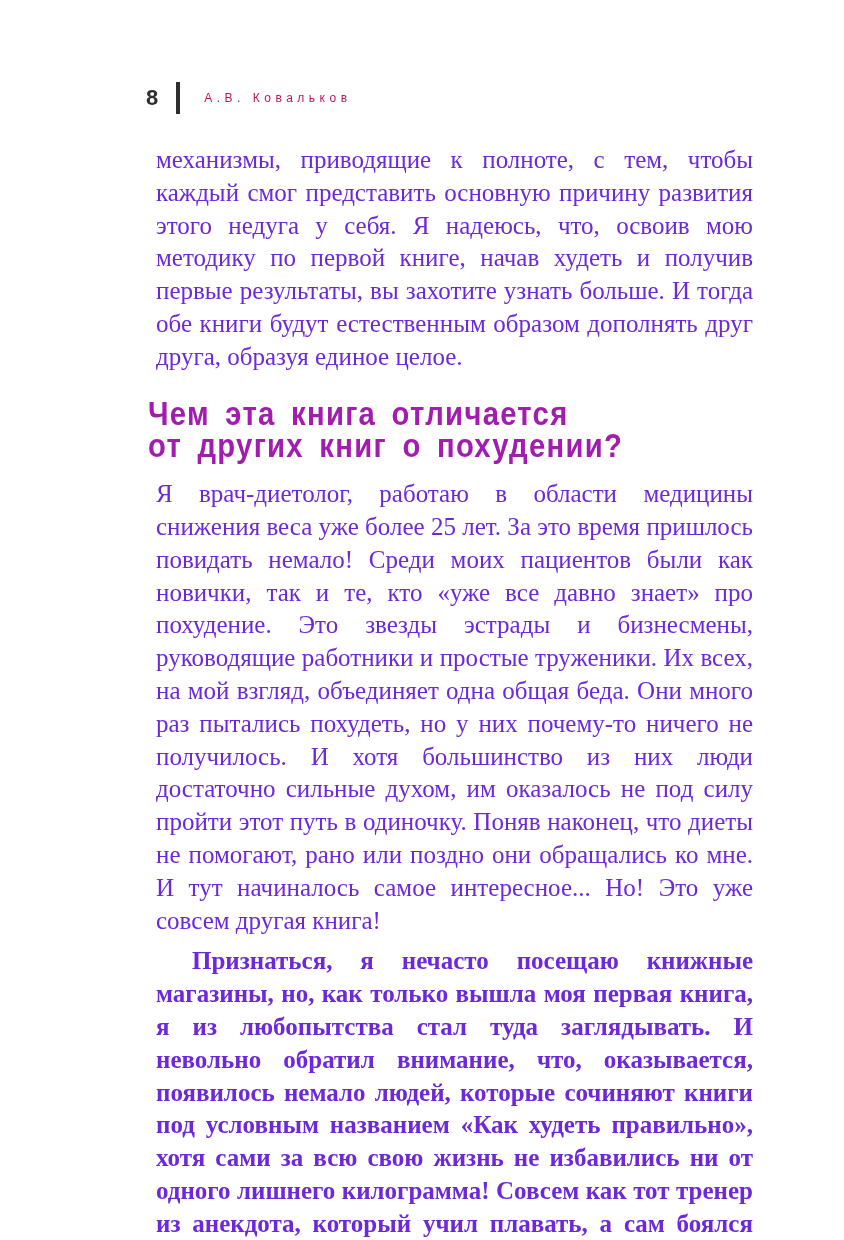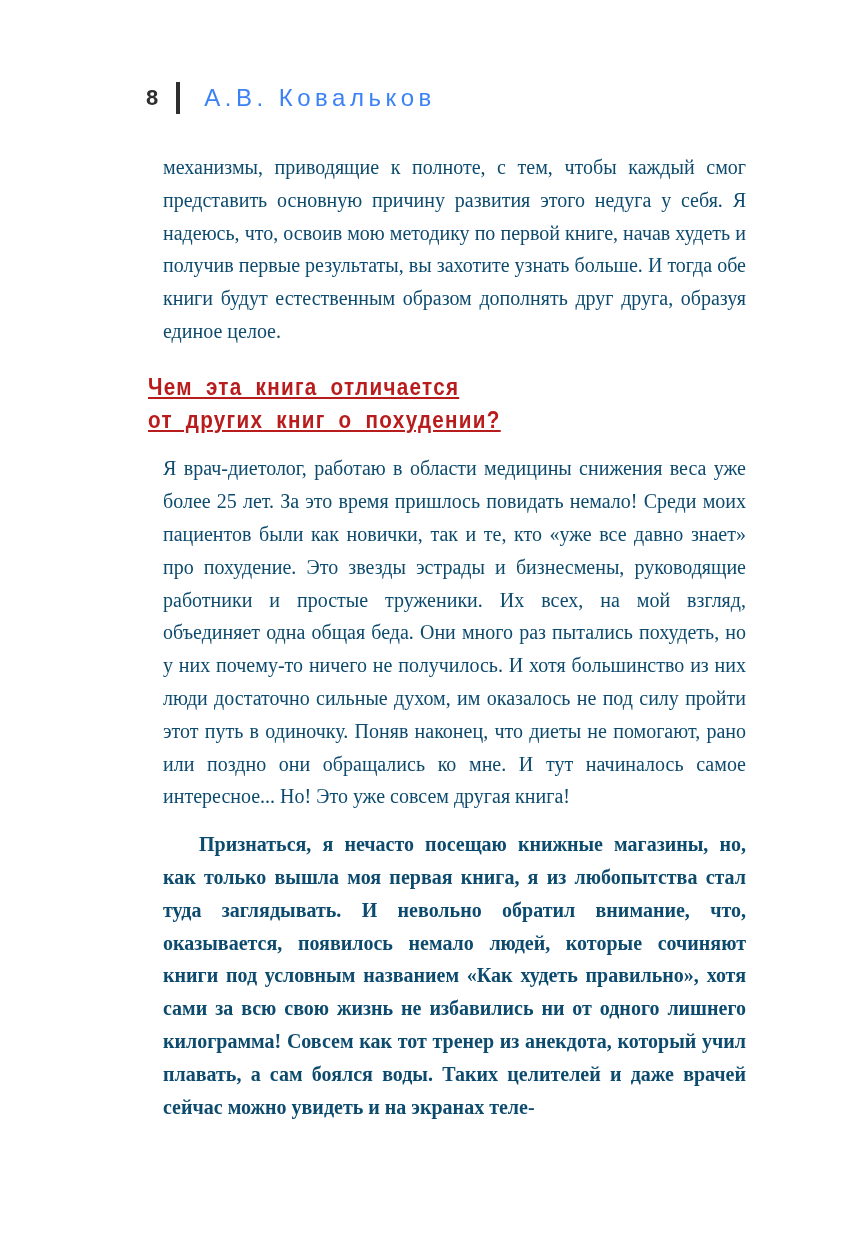--- a/index.html
+++ b/index.html
@@ -33,51 +33,50 @@
     margin-right: 18px;
   }
   .header-rule {
     width: 4px;
     height: 32px;
     background: #2e2e2e;
     margin-right: 24px;
   }
   .running-head {
     font-family: "Liberation Sans", sans-serif;
-    font-size: 24px;
+    font-size: 12px;
     letter-spacing: 4.5px;
-    color: #3b82f6;
+    color: #be185d;
   }
   
   .text-block {
     position: absolute;
     left: 148px;
     top: 136px;
     width: 613px;
   }
   .para {
-    margin: 15px;
-    font-size: 20px;
+    margin: 8px;
+    font-size: 25px;
     line-height: 32.8px;
     text-align: justify;
     text-justify: inter-word;
-    color: #0c4a6e;
+    color: #6d28d9;
   }
   .para.indent {
     text-indent: 36px;
     font-weight: bold;
   }
   .section-heading {
     margin: 23px 0 16px 0;
     font-family: "Liberation Sans", sans-serif;
     font-weight: 700;
-    font-size: 24px;
+    font-size: 34px;
     line-height: 32.8px;
-    color: #b91c1c;
-    text-decoration: underline;
+    color: #a21caf;
   }
   .section-heading .hl {
     display: block;
     transform: scaleX(0.86);
     transform-origin: 0 50%;
     letter-spacing: 1.5px;
     word-spacing: 7px;
     white-space: nowrap;
   }
 </style>

